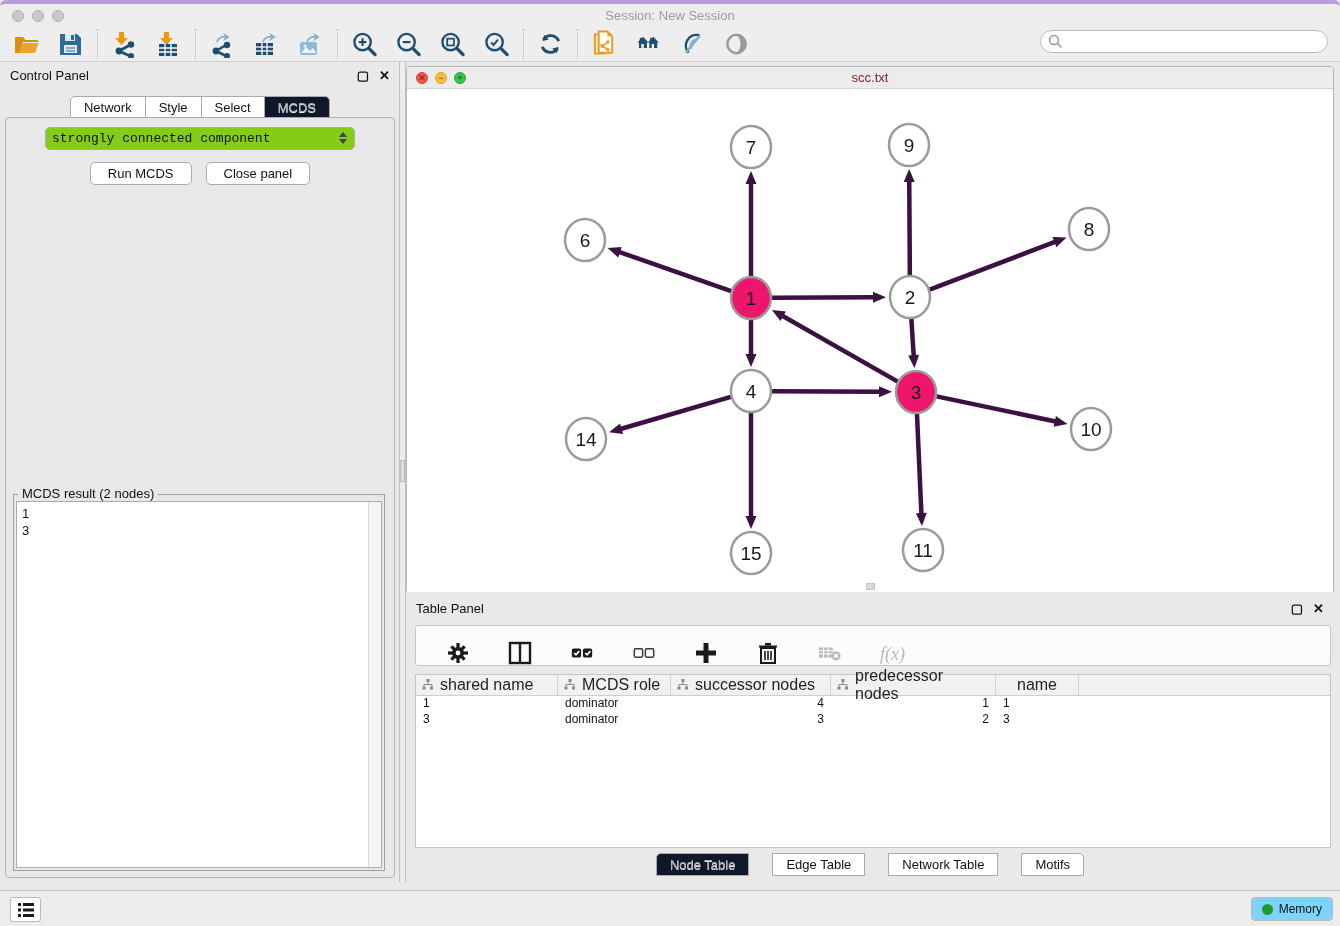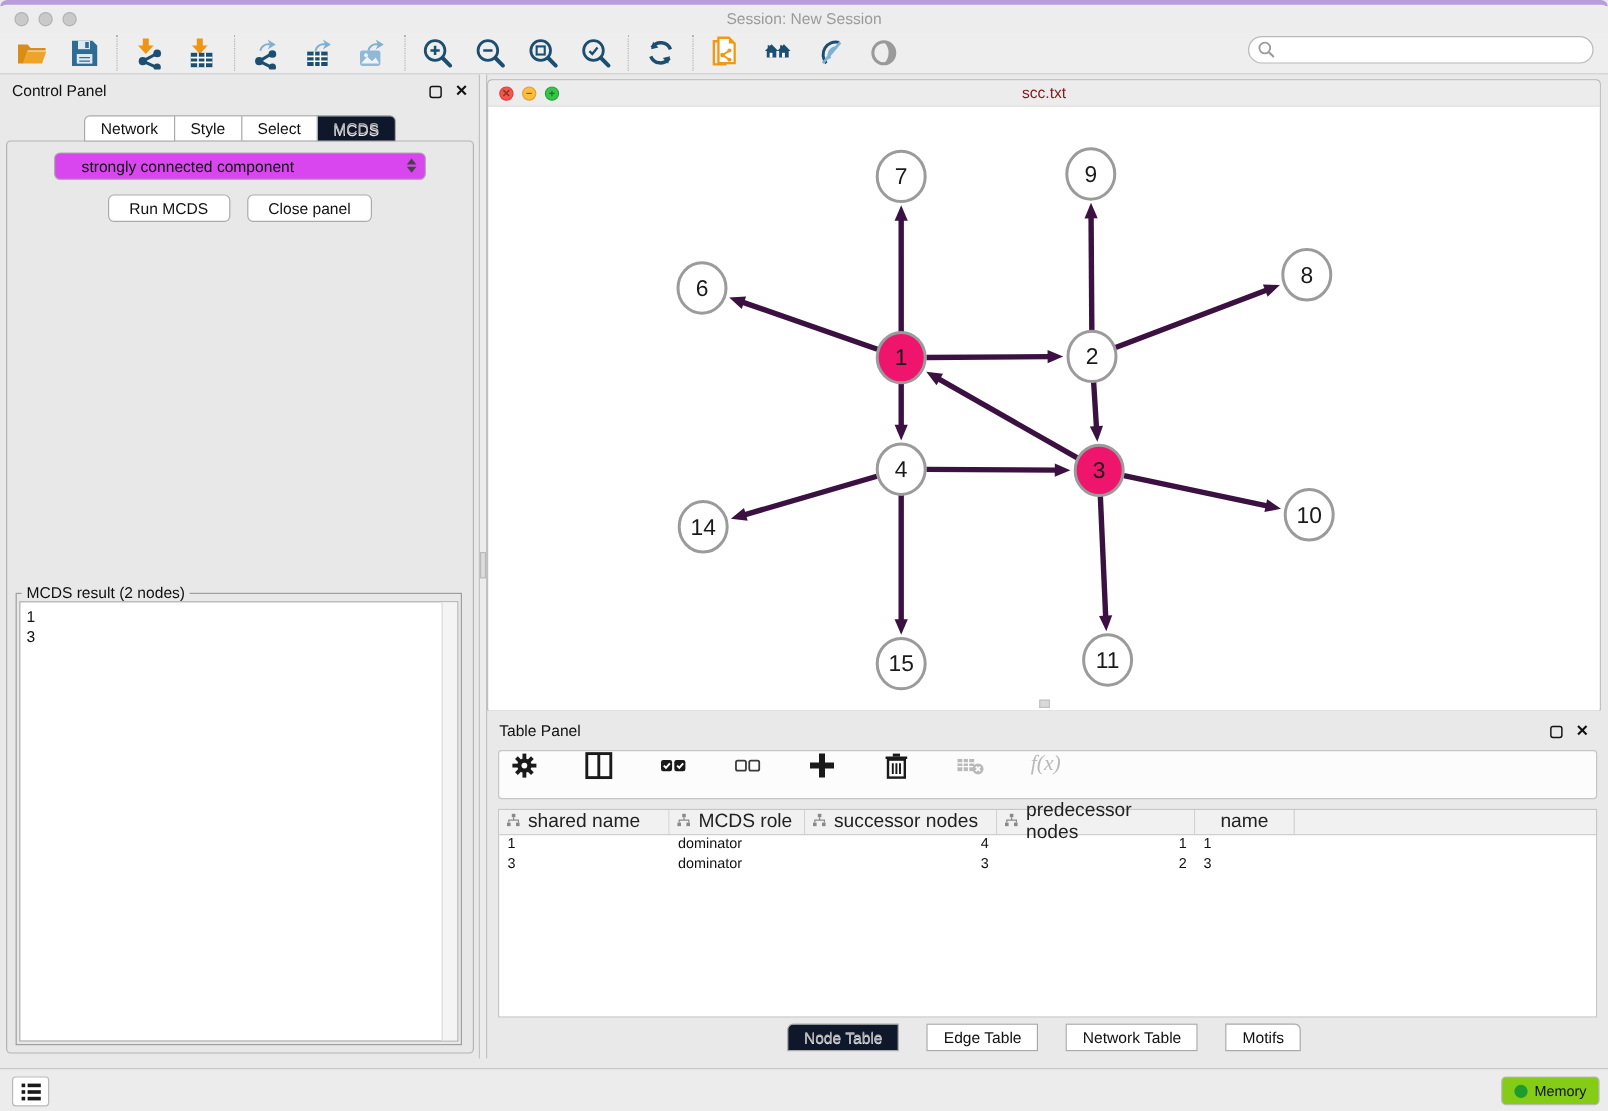--- a/index.html
+++ b/index.html
@@ -35,23 +35,23 @@
   .panel-ico { font-size:13px; color:#111; margin-left:10px; cursor:default; font-weight:bold;}
   .cp-tabs { position:relative; z-index:2; display:flex; justify-content:center; height:22px; margin-top:8px;text-align:center; }
   .tab { background:#fff; border:1px solid #aaaaaa; font-size:13px; padding:2px 13px;
     margin-left:-1px; color:#111; display:flex; align-items:center; }
   .tab:first-child { border-radius:5px 0 0 0; margin-left:0; }
   .tab:last-child { border-radius:0 5px 0 0; }
   .tab-active { background:#0f172a; color:#b3b3b3; text-shadow:0 1px 0 rgba(255,255,255,.9); }
   .cp-body { position:absolute; left:5px; right:5px; top:55px; bottom:4px;
     background:#e8e8e8; border:1px solid #b4b4b4; border-radius:4px; }
   .opt-label { text-align:center; font-size:13px; margin-top:19px; color:#111; }
-  .select-box { position:relative; margin:9px auto 0; width:310px; height:23px; background:#d946ef;
+  .select-box { position:relative; margin:9px auto 0; width:310px; height:23px; background:#84cc16;
     border:1px solid #ababab; border-radius:5px; display:flex; align-items:center;
-    padding:0 22px 0 22px; font-size:13px; color:#111; }
+    padding:0 22px 0 6px; font-size:13px; color:#111;font-family:Liberation Mono, monospace; }
   .chevrons { position:absolute; right:7px; top:4px; display:flex; flex-direction:column; gap:2px; }
   .chev-up { width:0; height:0; border-left:4px solid transparent; border-right:4px solid transparent; border-bottom:5px solid #444; }
   .chev-dn { width:0; height:0; border-left:4px solid transparent; border-right:4px solid transparent; border-top:5px solid #444; }
   .btn-row { display:flex; justify-content:center; gap:14px; margin-top:12px; }
   .btn { background:#fff; border:1px solid #ababab; border-radius:5px; height:23px;
     padding:0 17px; font-size:13px; color:#111; display:flex; align-items:center; }
   .result-fieldset { position:absolute; left:7px; right:9px; top:376px; bottom:6px;
     border:1px solid #9f9f9f; }
   .result-legend { position:absolute; top:-9px; left:4px; background:#e8e8e8; padding:0 4px;
     font-size:13px; color:#111; }
@@ -76,37 +76,37 @@
   .tl-yellow { background:#fdbc40; border:1px solid #e0a12f; }
   .tl-green { background:#35c649; border:1px solid #24a939; }
   .net-title { position:absolute; left:0; right:0; text-align:center; font-size:13px; color:#7f1d1d; }
   .net-canvas { position:relative; width:926px; height:503px; background:#fff; }
   .canvas-handle { position:absolute; left:459px; bottom:2px; width:9px; height:7px;
     background:#d9d9d9; border:1px solid #c0c0c0; }
   
   .table-panel { position:absolute; left:406px; top:595px; width:928px; height:287px; }
   .tp-toolbar { position:absolute; left:9px; right:3px; top:30px; height:41px;
     background:#fcfcfc; border:1px solid #c6c6c6; border-radius:3px;
-    display:flex; align-items:flex-start; gap:38px; padding-left:9px; }
+    display:flex; align-items:flex-end; gap:38px; padding-left:30px; }
   .tp-icon { width:24px; height:24px; display:flex; align-items:center; justify-content:center; }
   .fx-label { font-size:18px; color:#b9b9b9; font-family:"Liberation Serif", serif; font-style:italic; }
   .tp-table { position:absolute; left:9px; right:3px; top:79px; height:174px;
     background:#fff; border:1px solid #c6c6c6; }
   .t-head { display:flex; height:21px; background:#f1f1f1; border-bottom:1px solid #cfcfcf; }
   .th { display:flex; align-items:center; gap:6px; font-size:16px; color:#222; padding:0 6px;
     border-right:1px solid #d2d2d2; background:#f1f1f1; }
   .t-row { display:flex; height:16px; }
   .td { font-size:12px; color:#111; padding:0 7px; white-space:nowrap; overflow:hidden; }
   .tp-tabs { position:absolute; left:0; right:0; bottom:6px; display:flex; justify-content:center; height:23px;gap:24px; }
   
   .status-bar { position:absolute; left:0; bottom:0; width:1340px; height:36px;
     background:#ececec; border-top:1px solid #c6c6c6; }
   .list-btn { position:absolute; left:10px; top:6px; width:31px; height:25px; background:#fff;
     border:1px solid #b9b9b9; border-radius:3px; display:flex; align-items:center; justify-content:center; }
-  .memory-btn { position:absolute; right:7px; top:6px; height:24px; background:#84cc16;
+  .memory-btn { position:absolute; right:7px; top:6px; height:24px; background:#7dd3fc;
     border:1px solid #b9b9b9; border-radius:4px; display:flex; align-items:center; gap:6px;
     padding:0 10px; font-size:12px; color:#111; }
   .mem-dot { width:11px; height:11px; border-radius:50%; background:#1f9c2e; }
   svg text { font-family:"Liberation Sans", sans-serif; }
 </style>
 </head>
 <body>
 
 <div class="top-strip"></div>
 <div class="titlebar">

